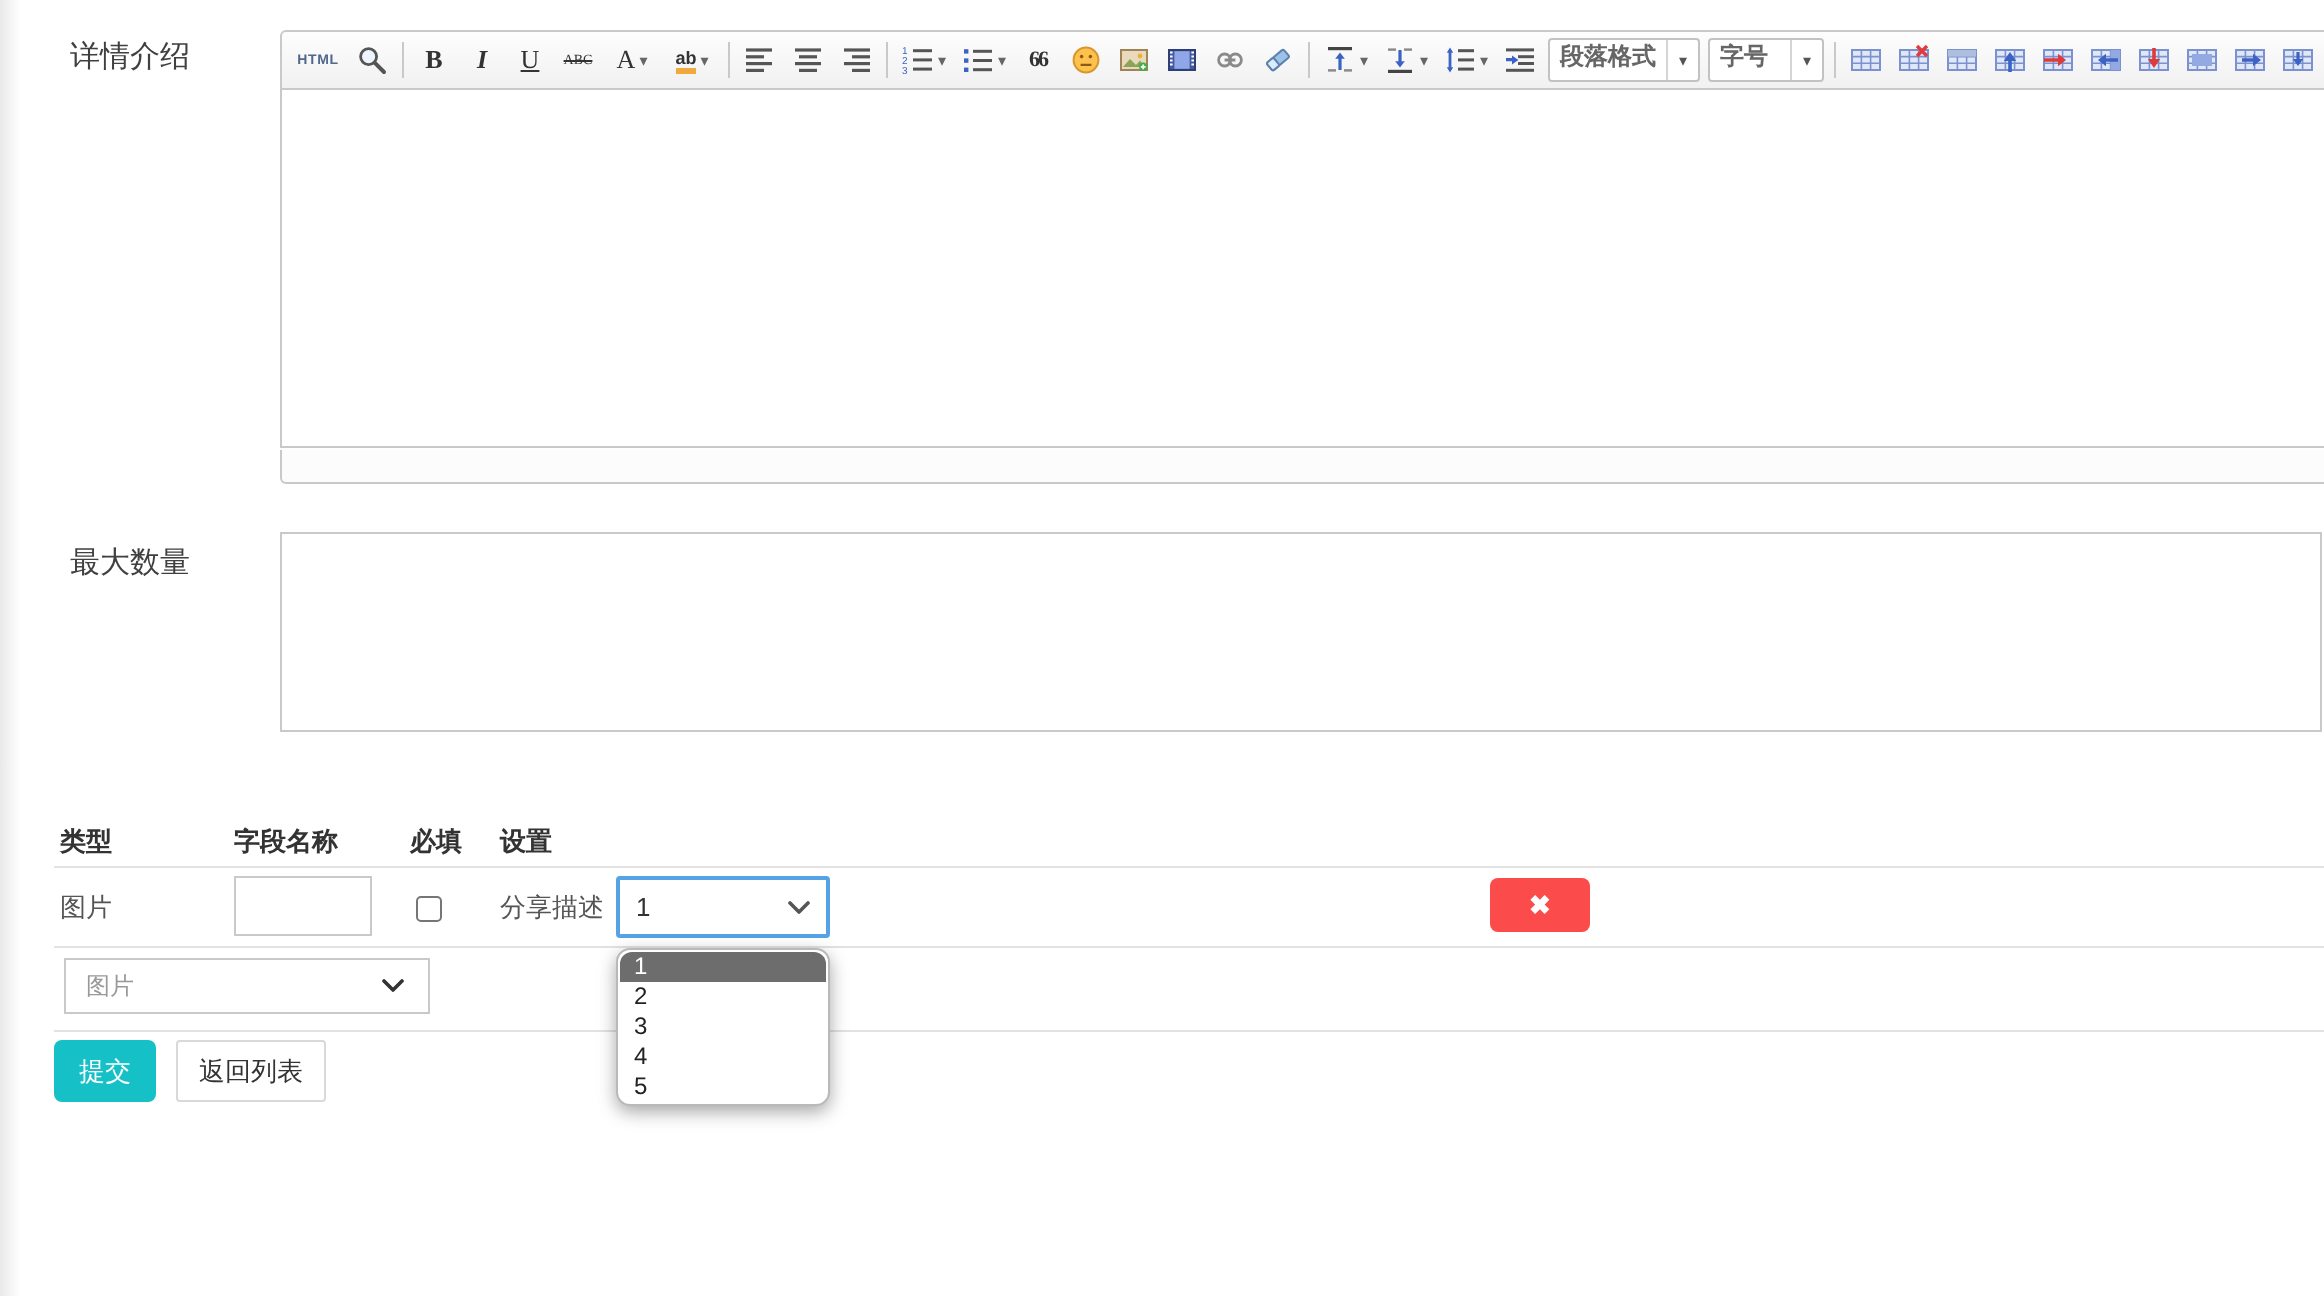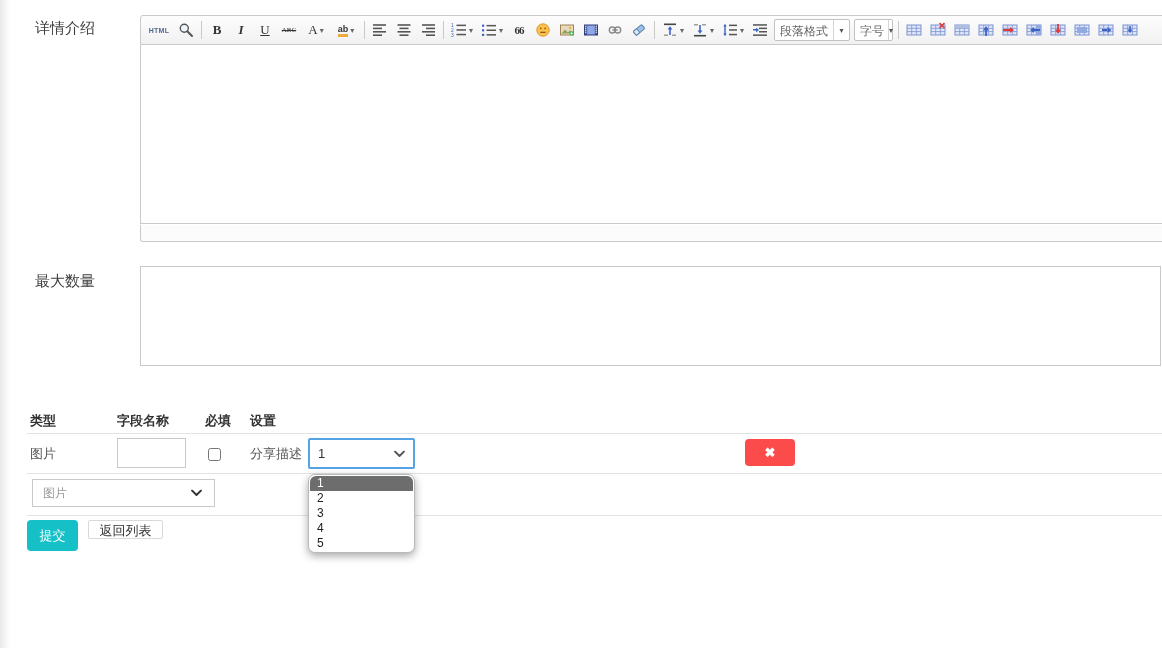--- a/index.html
+++ b/index.html
@@ -11,22 +11,22 @@
   
   .editor{position:absolute;left:140px;top:15px;width:1030px;}
   .ke-toolbar{height:30px;box-sizing:border-box;border:1px solid #c9c9c9;border-radius:3px 3px 0 0;
               background:linear-gradient(#fdfdfd,#f1f1f1);display:flex;align-items:center;
               padding:0 3px;overflow:hidden;white-space:nowrap;}
   .tb-btn{height:24px;display:inline-flex;align-items:center;justify-content:center;
           margin:0 1px;border-radius:2px;cursor:pointer;flex:0 0 auto;color:#333;}
   .tb-sep{width:1px;height:18px;background:#c9c9c9;margin:0 3px;flex:0 0 auto;}
   .caret{font-style:normal;font-size:8px;color:#666;margin-left:2px;}
   .tb-select{height:22px;box-sizing:border-box;border:1px solid #c2c2c2;background:#fff;
-             display:inline-flex;align-items:flex-end;font-size:12px;color:#666;margin:0 2px;
-             padding-left:5px;justify-content:space-between;border-radius:2px;flex:0 0 auto;cursor:pointer;}
+             display:inline-flex;align-items:flex-start;font-size:12px;color:#666;margin:0 2px;
+             padding-left:5px;justify-content:space-between;border-radius:2px;flex:0 0 auto;cursor:pointer;font-weight:bold;}
   .tb-select .arr{width:15px;height:100%;border-left:1px solid #d5d5d5;display:inline-flex;
                   align-items:center;justify-content:center;font-size:8px;color:#555;margin-left:4px;}
   .ke-edit{height:179px;background:#fff;border-left:1px solid #c9c9c9;border-right:1px solid #c9c9c9;
            border-bottom:1px solid #c9c9c9;box-sizing:border-box;}
   .ke-statusbar{height:17px;background:#fcfcfc;border:1px solid #c9c9c9;border-top:none;
                 border-radius:0 0 3px 3px;box-sizing:border-box;margin-top:1px;}
   
   .share-textarea{position:absolute;left:140px;top:266px;width:1021px;height:100px;
                   box-sizing:border-box;border:1px solid #c9c9c9;resize:none;outline:none;
                   font-family:"Liberation Sans",sans-serif;font-size:13px;padding:6px;}
@@ -49,21 +49,21 @@
            border:none;border-radius:4px;color:#fff;font-size:13px;font-weight:bold;cursor:pointer;
            display:flex;align-items:center;justify-content:center;}
   
   .dd-popup{position:absolute;left:308px;top:474px;width:107px;background:#fff;border:1px solid #b9b9b9;
             border-radius:7px;box-shadow:0 3px 9px rgba(0,0,0,.35);padding:1px;z-index:50;box-sizing:border-box;}
   .dd-opt{height:15px;line-height:15px;font-size:12px;color:#222;padding-left:7px;cursor:pointer;}
   .dd-opt.sel-opt{background:#6d6d6d;color:#fff;border-radius:6px 6px 0 0;}
   
   .btn-submit{position:absolute;left:27px;top:520px;width:51px;height:31px;background:#15c1c6;
               color:#fff;border:none;border-radius:4px;font-size:13px;cursor:pointer;}
-  .btn-back{position:absolute;left:88px;top:520px;width:75px;height:19px;background:#fff;color:#333;
+  .btn-back{position:absolute;left:88px;top:520px;width:75px;height:31px;background:#fff;color:#333;
             border:1px solid #d9d9d9;border-radius:2px;font-size:13px;cursor:pointer;}
   svg{display:block;}
 </style>
 </head>
 <body>
 
 <div class="stage">
   <div class="left-shade"></div>
 
   <span class="form-label" style="left:35px;top:19px;">详情介绍</span>
@@ -228,21 +228,21 @@
             <rect x="7" y="9" width="8" height="1.5" fill="#555"></rect>
             <rect x="1" y="12.4" width="14" height="1.5" fill="#555"></rect>
             <path d="M1 7.8h3.2" stroke="#3c63c4" stroke-width="1.6"></path>
             <path d="M4 5.7l3.2 2.3L4 10.3z" fill="#3c63c4"></path>
           </svg>
         </span>
         <span class="tb-select" style="width: 76px;">
           <span>段落格式</span>
           <span class="arr">▾</span>
         </span>
-        <span class="tb-select" style="width: 39px;">
+        <span class="tb-select" style="width: 58px;">
           <span>字号</span>
           <span class="arr">▾</span>
         </span>
         <span class="tb-sep"></span>
         <span class="tb-btn" style="width: 22px;">
           <svg width="16" height="16" viewBox="0 0 16 16">
             <rect x="1" y="3" width="14" height="10" fill="#dfe7f8" stroke="#7b92cf"></rect>
             <path d="M1 6.3h14M1 9.6h14M5.7 3v10M10.3 3v10" stroke="#7b92cf" fill="none" stroke-width="0.8"></path>
           </svg>
         </span>

